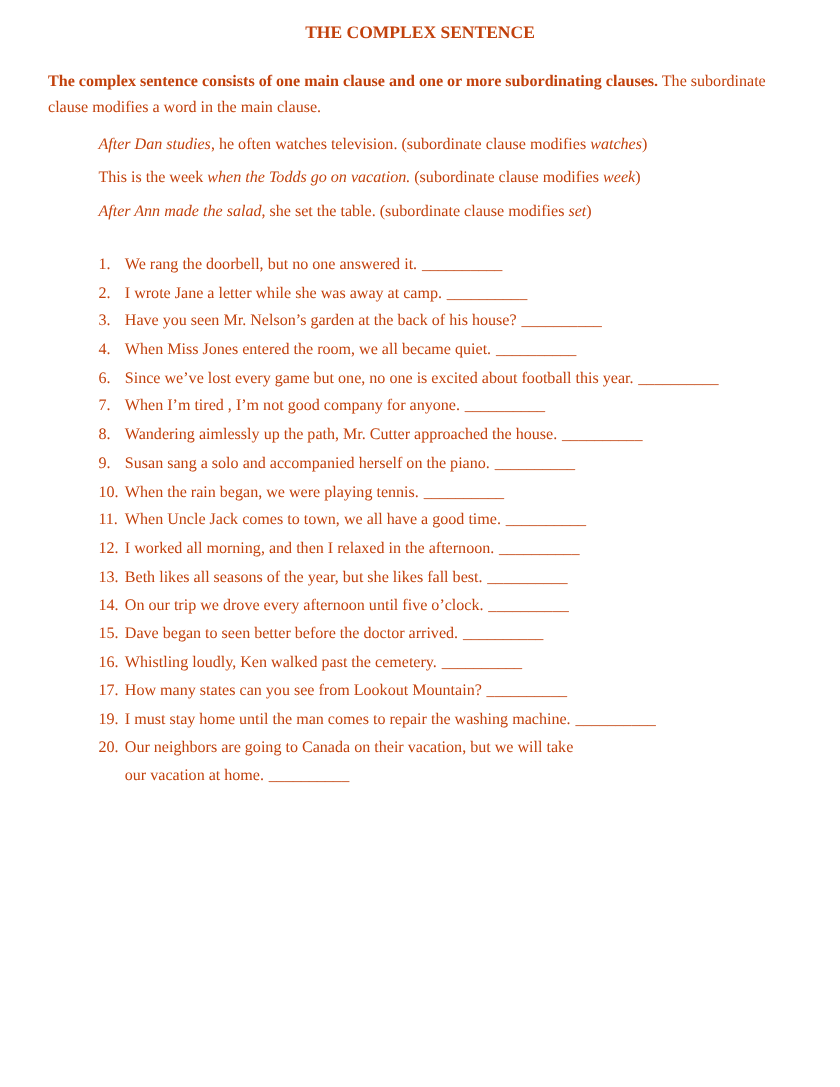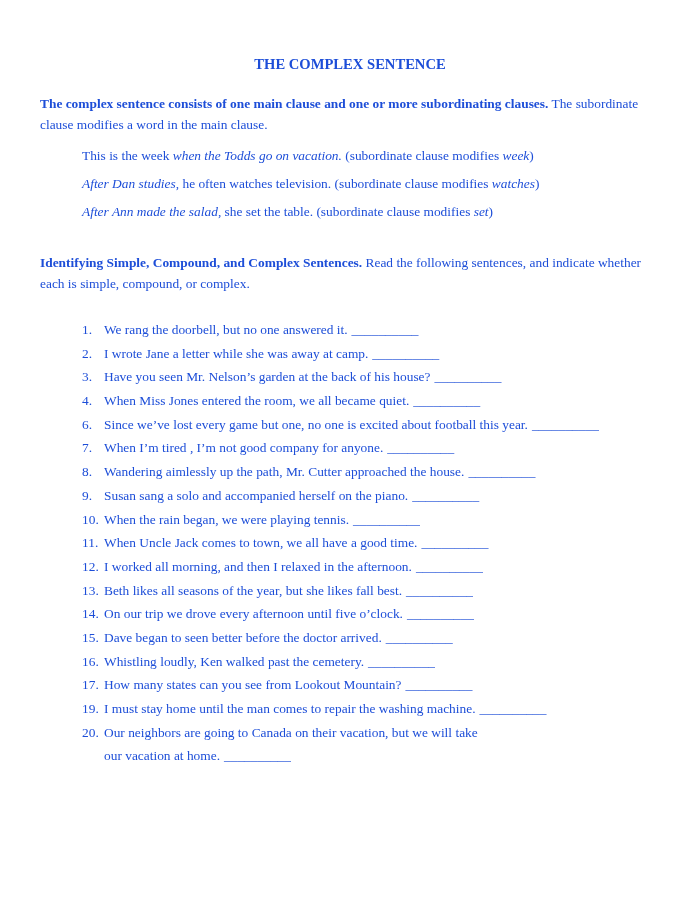--- a/index.html
+++ b/index.html
@@ -1,24 +1,24 @@
 <!DOCTYPE html>
 <html><head>
 <meta charset="utf-8">
 <style>
   * { box-sizing: border-box; }
   html, body { margin: 0; padding: 0; background: #ffffff; }
   .page {
     width: 700px;
     height: 906px;
     background: #ffffff;
-    color: #1d4ed8;
+    color: #c2410c;
     font-family: "Liberation Serif", "DejaVu Serif", serif;
     font-size: 13.4px;
-    padding: 56px 40px 0 40px;
+    padding: 20px 40px 0 40px;
     overflow: hidden;
   }
   .title {
     text-align: center;
     font-weight: bold;
     font-size: 14.6px;
     line-height: 17px;
   }
   .para { margin-top: 20px; line-height: 21px; }
   .bold { font-weight: bold; }
@@ -41,26 +41,25 @@
 </head>
 <body>
 
 <div class="page">
 
   <div class="title">THE COMPLEX SENTENCE</div>
 
   <div class="para"><span class="bold">The complex sentence consists of one main clause and one or more subordinating clauses.</span><span> The subordinate clause modifies a word in the main clause.</span></div>
 
   <div class="examples">
+    <div class="example-line"><span></span><span class="it">After Dan studies</span><span>, he often watches television. (subordinate clause modifies </span><span class="it">watches</span><span>)</span></div>
     <div class="example-line"><span>This is the week </span><span class="it">when the Todds go on vacation.</span><span> (subordinate clause modifies </span><span class="it">week</span><span>)</span></div>
-    <div class="example-line"><span></span><span class="it">After Dan studies</span><span>, he often watches television. (subordinate clause modifies </span><span class="it">watches</span><span>)</span></div>
     <div class="example-line"><span></span><span class="it">After Ann made the salad</span><span>, she set the table. (subordinate clause modifies </span><span class="it">set</span><span>)</span></div>
   </div>
 
-  <div class="section-para"><span class="bold">Identifying Simple, Compound, and Complex Sentences.</span><span> Read the following sentences, and indicate whether each is simple, compound, or complex.</span></div>
 
 
   <div class="items">
     <div class="item"><span class="num">1.</span><span>We rang the doorbell, but no one answered it.</span><span class="blank">__________</span></div>
     <div class="item"><span class="num">2.</span><span>I wrote Jane a letter while she was away at camp.</span><span class="blank">__________</span></div>
     <div class="item"><span class="num">3.</span><span>Have you seen Mr. Nelson’s garden at the back of his house?</span><span class="blank">__________</span></div>
     <div class="item"><span class="num">4.</span><span>When Miss Jones entered the room, we all became quiet.</span><span class="blank">__________</span></div>
     <div class="item"><span class="num">6.</span><span>Since we’ve lost every game but one, no one is excited about football this year.</span><span class="blank">__________</span></div>
     <div class="item"><span class="num">7.</span><span>When I’m tired , I’m not good company for anyone.</span><span class="blank">__________</span></div>
     <div class="item"><span class="num">8.</span><span>Wandering aimlessly up the path, Mr. Cutter approached the house.</span><span class="blank">__________</span></div>

